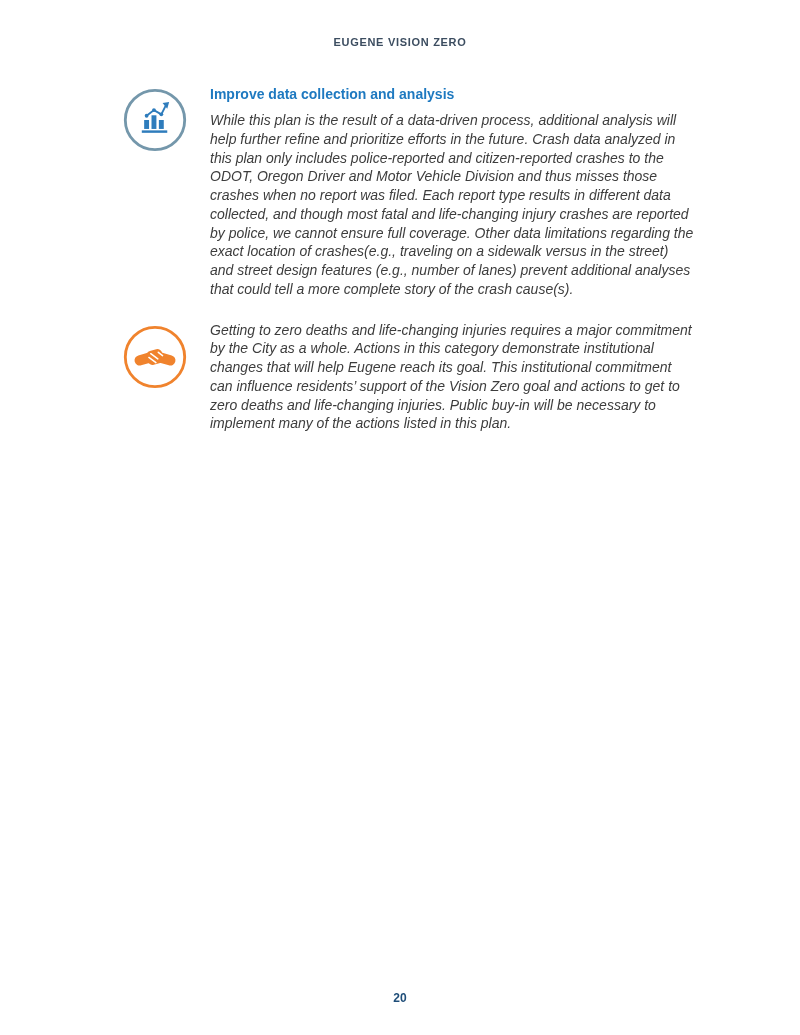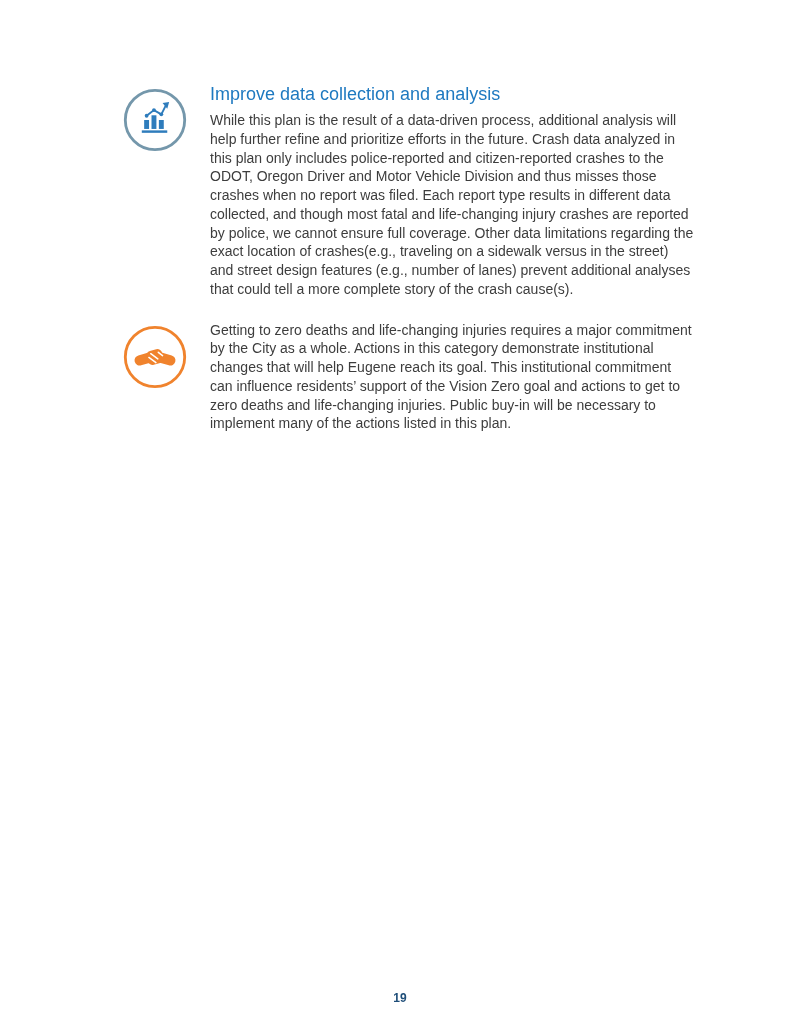--- a/index.html
+++ b/index.html
@@ -42,48 +42,50 @@
     width: 66px;
     flex: 0 0 66px;
     margin-right: 22px;
     margin-top: 3px;
   }
   .text-col {
     width: 484px;
   }
   .section-heading {
     margin: 0 0 6px 0;
-    font-size: 18px;
+    font-size: 14px;
     line-height: 21px;
-    font-weight: normal;
+    font-weight: bold;
     color: #1e79c0;
   }
   .section-body {
     margin: 0;
     font-size: 14px;
     line-height: 1.34;
     color: #3d3d3d;
+    font-style: italic;
   }
   .doc-footer {
     position: absolute;
     bottom: 30px;
     left: 0;
     width: 100%;
     text-align: center;
     font-size: 12px;
     font-weight: bold;
     color: #1f4e79;
   }
   svg { display: block; }
 </style>
 </head>
 <body>
 
 <div class="page">
 
+  <div class="doc-header">EUGENE VISION ZERO</div>
 
   <div class="content">
 
     <div class="section-row">
       <div class="icon-col">
         <svg width="66" height="66" viewBox="0 0 70 70" aria-hidden="true">
           <circle cx="35" cy="35" r="31.5" fill="#ffffff" stroke="#7497ab" stroke-width="3"></circle>
           <g fill="#2e7cbc">
             <rect x="21" y="46" width="27" height="2.6"></rect>
             <rect x="23.5" y="35" width="5.2" height="9.5"></rect>
@@ -119,15 +121,15 @@
           </g>
         </svg>
       </div>
       <div class="text-col">
         <p class="section-body">Getting to zero deaths and life-changing injuries requires a major commitment by the City as a whole. Actions in this category demonstrate institutional changes that will help Eugene reach its goal. This institutional commitment can influence residents’ support of the Vision Zero goal and actions to get to zero deaths and life-changing injuries. Public buy-in will be necessary to implement many of the actions listed in this plan.</p>
       </div>
     </div>
 
   </div>
 
-  <div class="doc-footer">19</div>
+  <div class="doc-footer">20</div>
 
 </div>
 
 </body></html>

